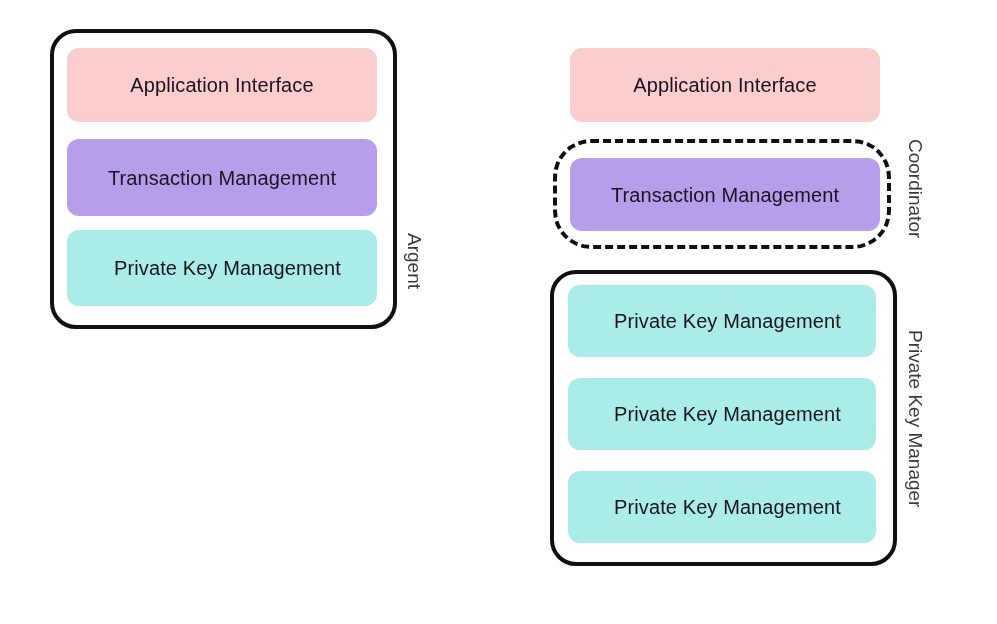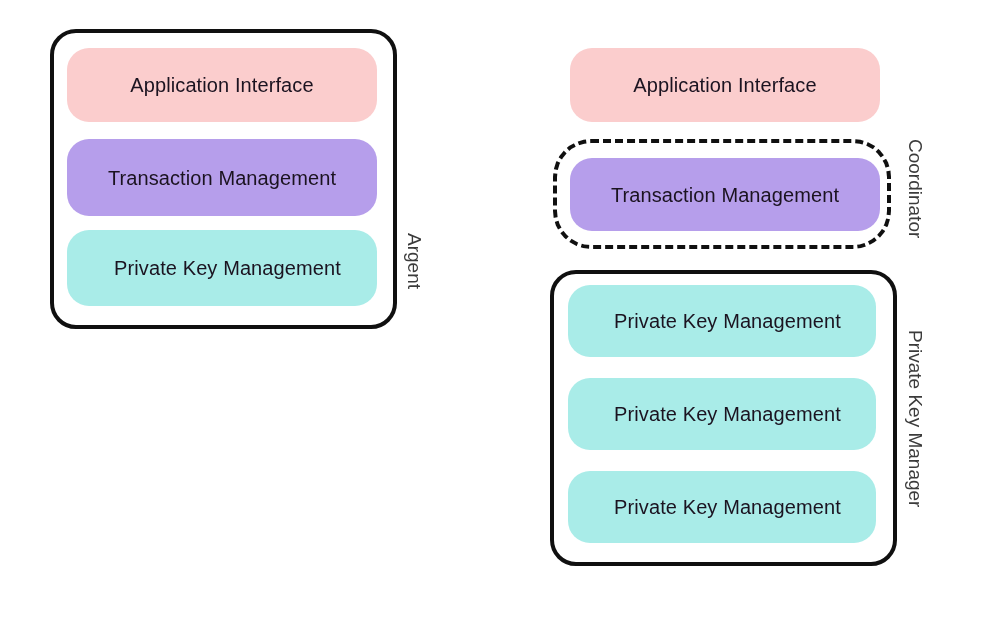--- a/index.html
+++ b/index.html
@@ -18,21 +18,21 @@
     background: #ffffff;
     overflow: hidden;
   }
 
   
   .layer-box {
     position: absolute;
     display: flex;
     align-items: center;
     justify-content: center;
-    border-radius: 22px;
+    border-radius: 12px;
     box-sizing: border-box;
     text-align: center;
     color: #1b1320;
     font-size: 20px;
     font-weight: 400;
     letter-spacing: 0.1px;
     line-height: 1.2;
     user-select: none;
   }
   .layer-box.pink  { background: #fbcdcd; }

